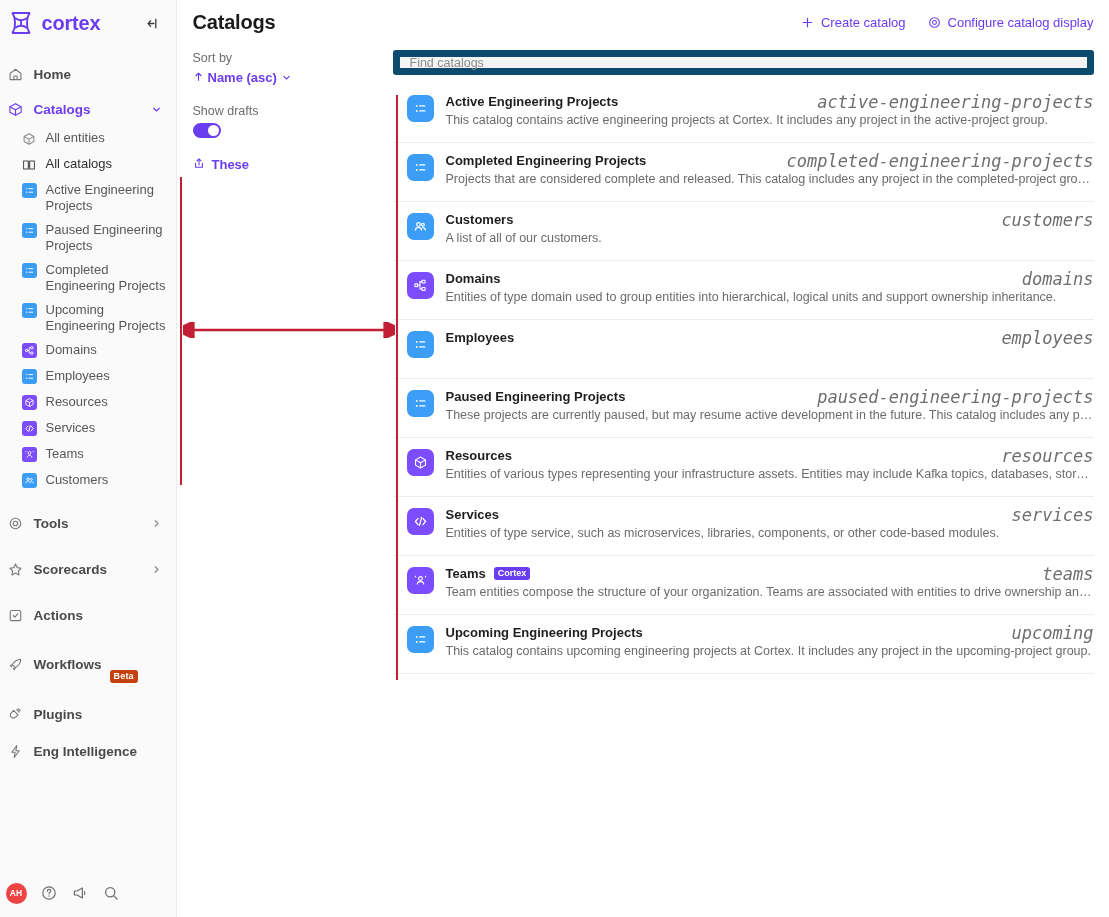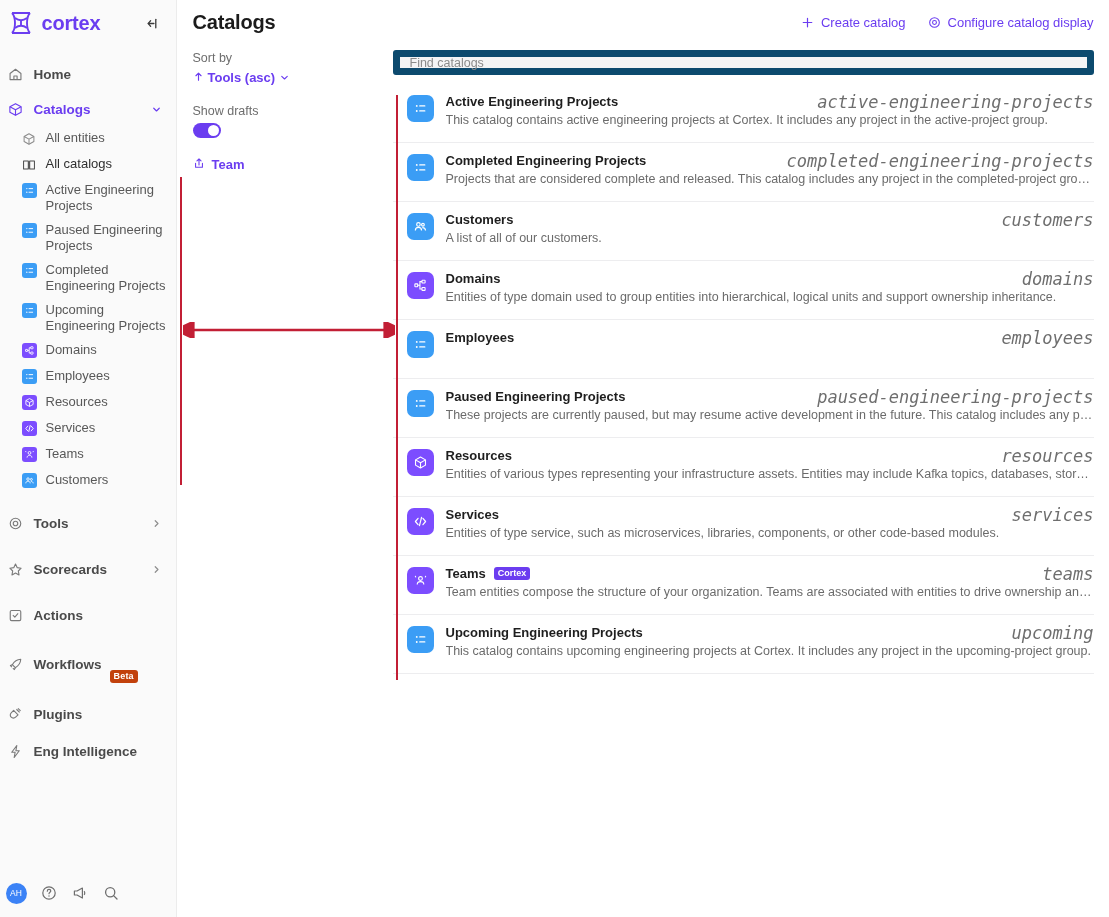--- a/index.html
+++ b/index.html
@@ -88,22 +88,22 @@
   }
 
   .sidebar-footer {
     position: absolute; left: 0; bottom: 0;
     width: 181px; height: 48px;
     display: flex; align-items: center;
     padding-left: 10px; gap: 14px;
   }
   .avatar {
     width: 21px; height: 21px; border-radius: 50%;
-    background: #3b82f6; color: #fff;
-    font-size: 8.5px; font-weight: 400;
+    background: #ef4444; color: #fff;
+    font-size: 8.5px; font-weight: 700;
     display: flex; align-items: center; justify-content: center;
     cursor: pointer;
   }
   .footer-ico { width: 17px; height: 17px; color: #6e6e6e; cursor: pointer;
                 display:flex; align-items:center; justify-content:center; }
 
   
   .main { flex: 1; position: relative; height: 917px; }
 
   .page-header {
@@ -524,42 +524,42 @@
 
       <div class="left-pane">
         <div class="lp-group">
           <div class="lp-label">Sort by</div>
           <div class="sort-value">
             <span>
               <svg viewBox="0 0 12 12" width="11" height="11" fill="none" stroke="currentColor" stroke-width="1.25" stroke-linecap="round" stroke-linejoin="round">
                 <path d="M6 10 L6 2.4 M3.2 5.2 L6 2.4 L8.8 5.2"></path>
               </svg>
             </span>
-            <span>Tools (asc)</span>
+            <span>Name (asc)</span>
             <span style="display:flex">
               <svg viewBox="0 0 12 12" width="11" height="11" fill="none" stroke="currentColor" stroke-width="1.25" stroke-linecap="round" stroke-linejoin="round">
                 <path d="M3 4.8 L6 7.6 L9 4.8"></path>
               </svg>
             </span>
           </div>
         </div>
 
         <div class="lp-group">
           <div class="lp-label">Show drafts</div>
           <div class="toggle"></div>
         </div>
 
         <div class="share-row">
           <span>
             <svg viewBox="0 0 14 14" width="12" height="12" fill="none" stroke="currentColor" stroke-width="1.25" stroke-linecap="round" stroke-linejoin="round">
               <path d="M3 7.2 L3 12 L11 12 L11 7.2"></path>
               <path d="M7 9.2 L7 2.2 M4.6 4.6 L7 2.2 L9.4 4.6"></path>
             </svg>
           </span>
-          <span>Team</span>
+          <span>These</span>
         </div>
       </div>
 
       <div class="right-pane">
 
         <div class="search-box">
           <input type="text" placeholder="Find catalogs" style="">
         </div>
 
         <div class="catalog-list">

